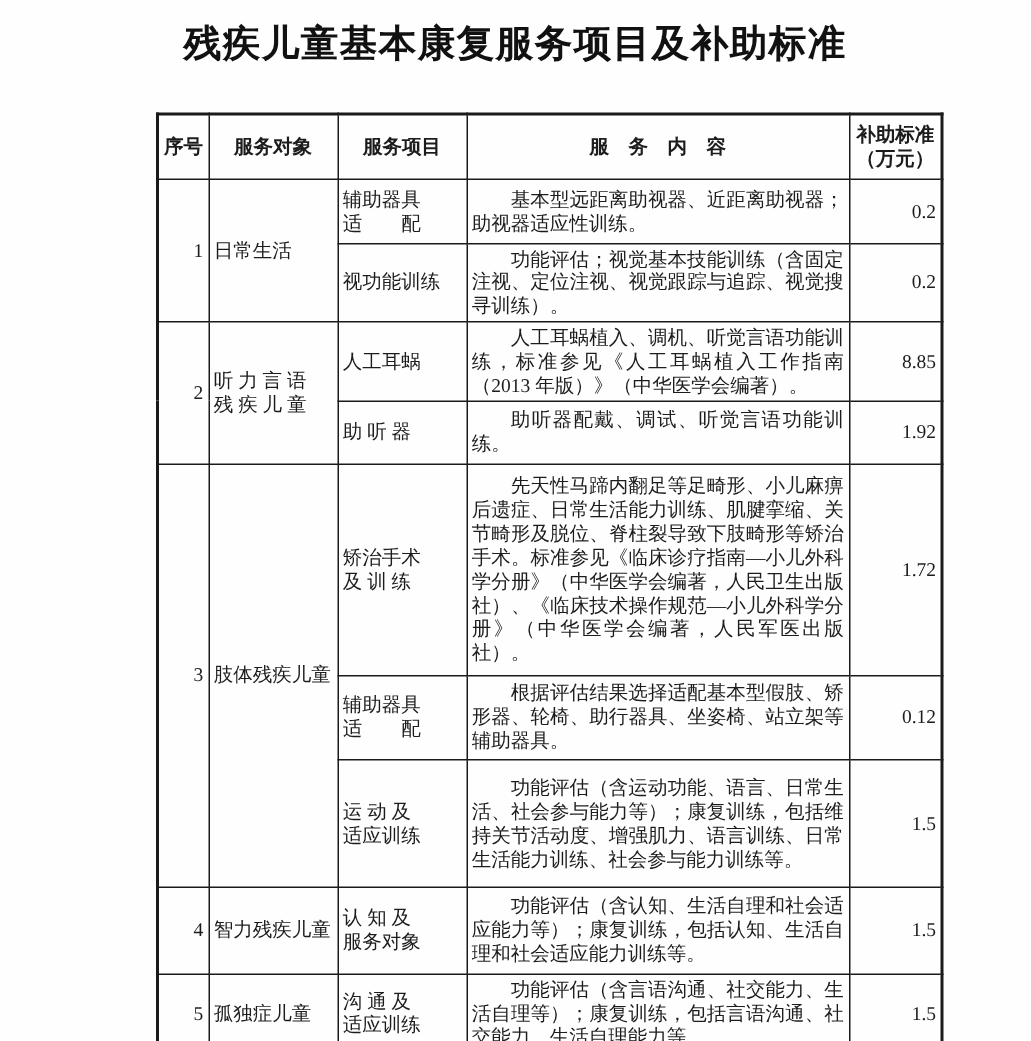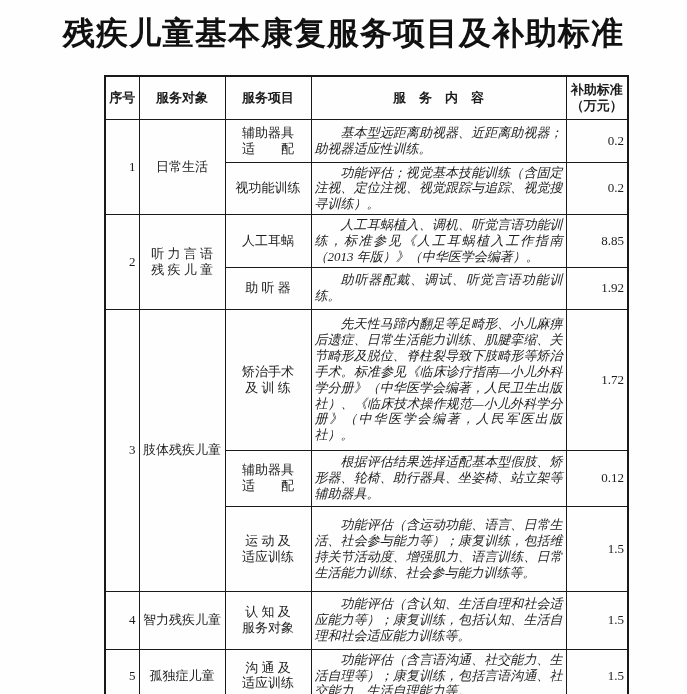--- a/index.html
+++ b/index.html
@@ -15,21 +15,21 @@
     position: relative;
     width: 687px; height: 694px;
     background: #fefefe;
   }
   .doc-title {
     position: absolute;
     top: 12px; left: 0;
     width: 100%;
     margin: 0;
     text-align: center;
-    font-size: 32px;
+    font-size: 25px;
     font-weight: bold;
     letter-spacing: 1px;
     color: #111;
   }
   table.subsidy {
     position: absolute;
     left: 104px; top: 75px;
     width: 523px;
     border-collapse: collapse;
     table-layout: fixed;
@@ -50,29 +50,28 @@
     white-space: pre-line;
   }
   col.w-no { width: 34px; }
   col.w-target { width: 86px; }
   col.w-item { width: 86px; }
   col.w-content { width: 255px; }
   col.w-value { width: 62px; }
 
   td.c-no, td.c-value { text-align: right; }
   td.c-target, td.c-item {
-    text-align: center;
+    text-align: left;
     white-space: pre-line;
     padding: 2px 2px;
   }
   td.c-content {
     text-align: justify;
     text-indent: 2em;
     padding: 3px 5px;
-    font-style: italic;
   }
   thead tr        { height: 43px; margin-top: 48px; }
   tbody tr:nth-child(1) { height: 43px; }
   tbody tr:nth-child(2) { height: 43px; }
   tbody tr:nth-child(3) { height: 45px; }
   tbody tr:nth-child(4) { height: 42px; }
   tbody tr:nth-child(5) { height: 141px; }
   tbody tr:nth-child(6) { height: 56px; }
   tbody tr:nth-child(7) { height: 85px; }
   tbody tr:nth-child(8) { height: 58px; }

